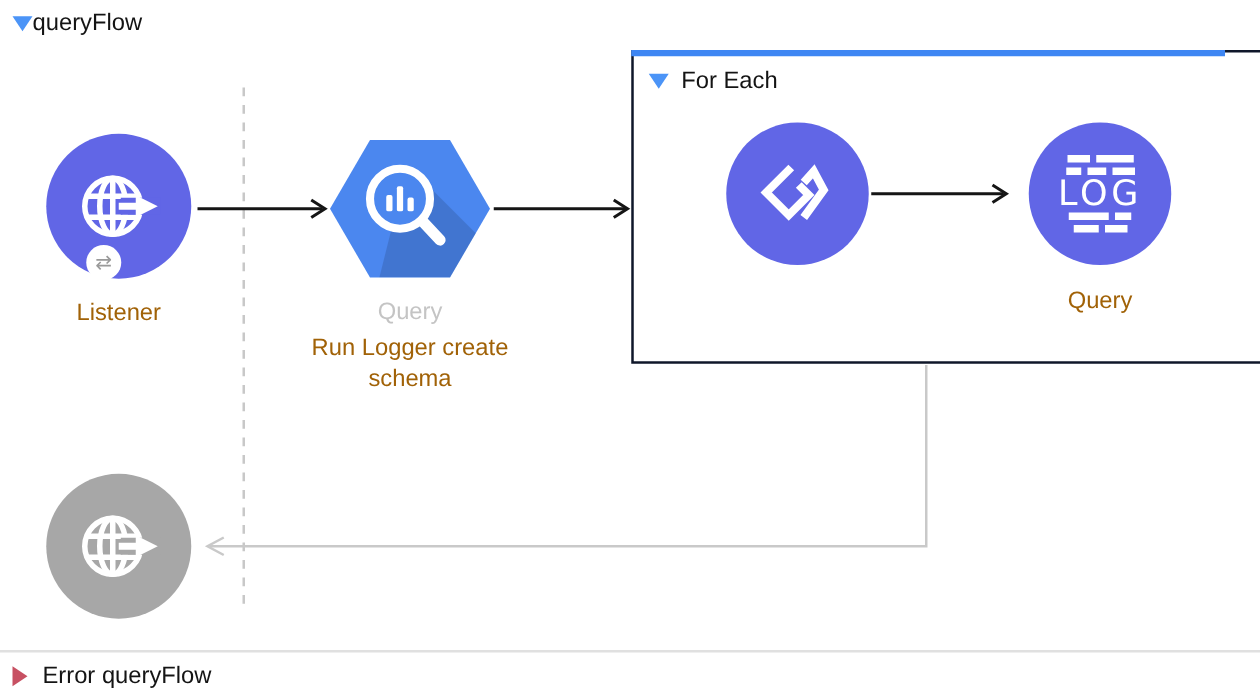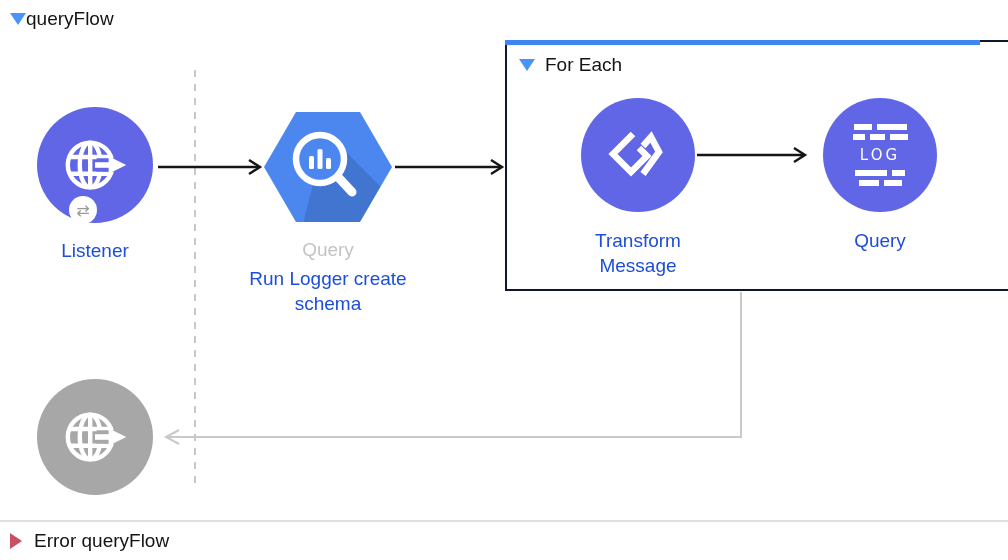--- a/index.html
+++ b/index.html
@@ -16,29 +16,29 @@
   
   .scope-box{left:505px;top:40px;width:539px;height:251px;background:#ffffff;border:2px solid #0f172a;box-sizing:border-box;z-index:0;}
   .scope-topbar{left:505px;top:40px;width:475px;height:5px;background:#3e86f3;z-index:1;}
   .scope-header{position:absolute;left:12px;top:12px;display:flex;align-items:center;gap:10px;}
   
   #wires{left:0;top:0;z-index:1;pointer-events:none;}
   
   .node-circle{border-radius:50%;display:flex;align-items:center;justify-content:center;z-index:2;}
   .purple{background:#6166e6;}
   .gray{background:#a7a7a7;}
-  .node-label{z-index:2;text-align:center;font-size:19px;line-height:25px;color:#1d4ed8;}
+  .node-label{z-index:2;text-align:center;font-size:19px;line-height:25px;color:#a16207;}
   .muted-label{color:#c4c4c4;}
   .badge{position:absolute;left:32px;top:89px;width:28px;height:28px;border-radius:50%;background:#ffffff;
          display:flex;align-items:center;justify-content:center;font-size:16px;color:#9a9a9a;z-index:3;}
   
   .log-icon{display:flex;flex-direction:column;align-items:center;gap:4px;}
   .log-row{display:flex;gap:5px;}
   .log-bar{height:6px;background:#ffffff;}
-  .log-text{color:#ffffff;font-size:15px;letter-spacing:3px;line-height:22px;font-family:"DejaVu Sans",sans-serif;}
+  .log-text{color:#ffffff;font-size:28px;letter-spacing:3px;line-height:22px;font-family:"DejaVu Sans",sans-serif;}
   
   .separator{left:0;top:520px;width:1008px;height:2px;background:#e0e0e0;z-index:0;}
   .error-header{left:10px;top:530px;display:flex;align-items:center;gap:12px;z-index:3;}
 </style>
 </head>
 <body>
 
 <div id="canvas">
 
   <div class="abs flow-header">
@@ -116,21 +116,20 @@
   <div class="abs node-label" style="left:233px;top:266px;width:190px;">Run Logger create schema</div>
 
   <div class="abs node-circle purple" style="left:581px;top:98px;width:114px;height:114px;">
     <svg width="64" height="52" viewBox="0 0 64 52">
       <g stroke="#ffffff" stroke-width="6.5" fill="none" stroke-linejoin="miter">
         <polyline points="27,5 7,25 25,43 41,27 33,19"></polyline>
         <polyline points="37,45 53,23 45,8 37,17"></polyline>
       </g>
     </svg>
   </div>
-  <div class="abs node-label" style="left:573px;top:228px;width:130px;">Transform Message</div>
 
   <div class="abs node-circle purple" style="left:823px;top:98px;width:114px;height:114px;">
     <div class="log-icon">
       <div class="log-row">
           <div class="log-bar" style="width:18px"></div>
           <div class="log-bar" style="width:30px"></div>
         </div>
       <div class="log-row">
           <div class="log-bar" style="width:12px"></div>
           <div class="log-bar" style="width:15px"></div>

